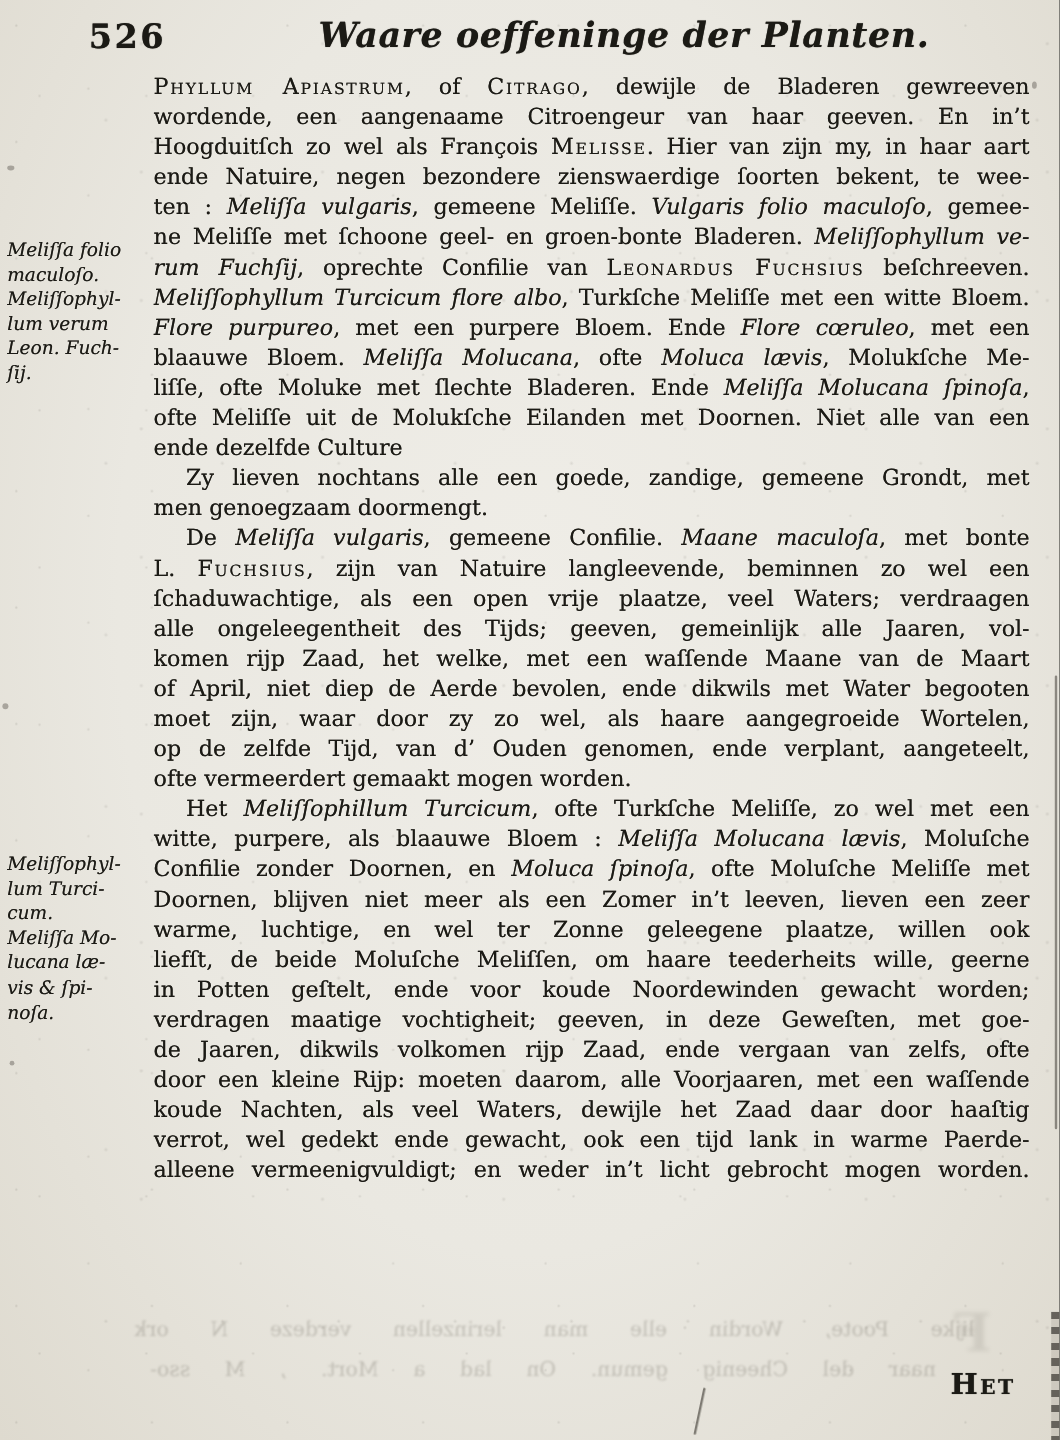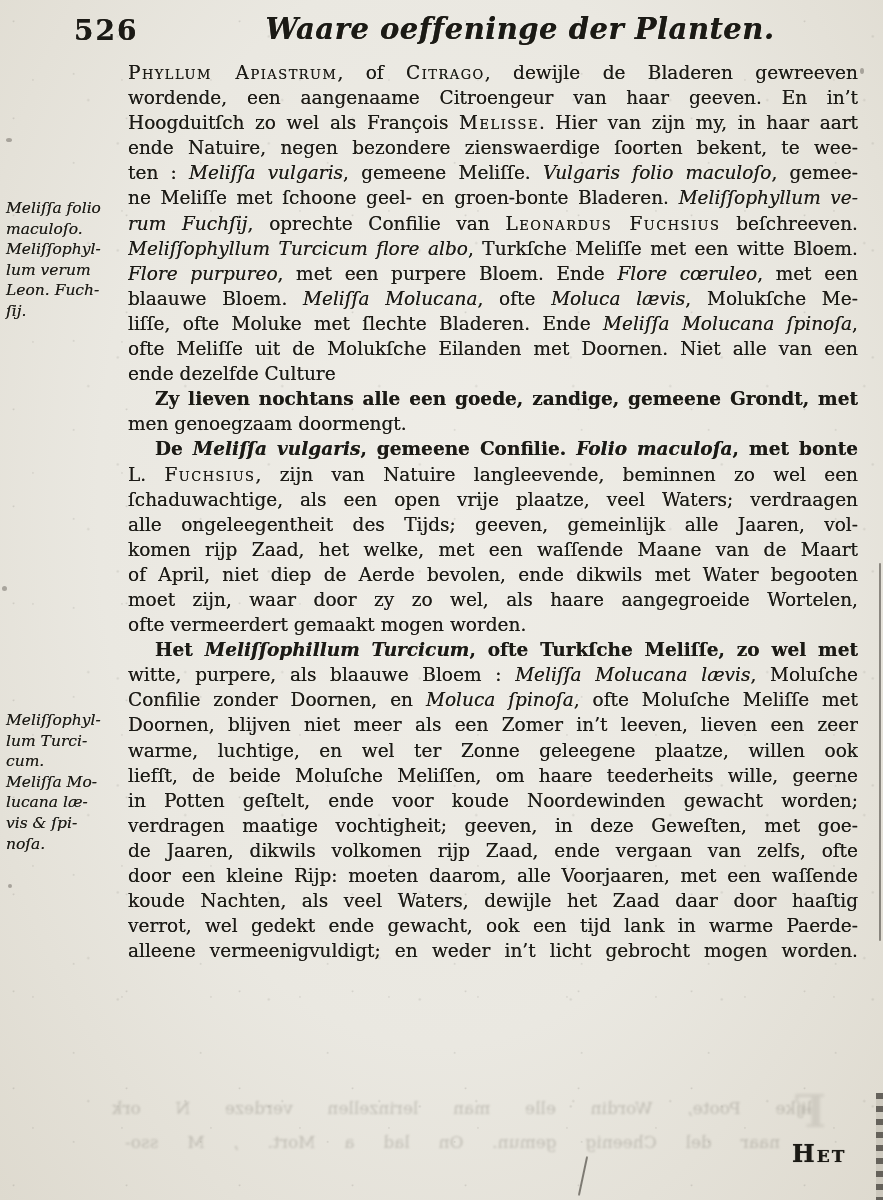--- a/index.html
+++ b/index.html
@@ -17,21 +17,21 @@
   }
   .page-number{position:absolute;top:14px;left:74px;font-size:28px;font-weight:bold;letter-spacing:2px;text-shadow:0 0 .6px rgba(20,18,12,.8);}
   .running-title{position:absolute;top:12px;left:150px;width:740px;text-align:center;font-style:italic;font-weight:bold;font-size:29px;letter-spacing:.5px;text-shadow:0 0 .6px rgba(20,18,12,.75);}
   .body-text{position:absolute;left:128px;top:60px;width:730px;font-size:18.5px;}
   .line{
     line-height:25.1px;height:25.1px;overflow:hidden;
     text-align:justify;text-align-last:justify;
     text-shadow:0 0 .5px rgba(22,20,14,.72);
   }
   .line.lastline{text-align-last:left;}
-  .line.indent{text-indent:27px;font-weight:bold;}
+  .line.indent{text-indent:27px;}
   .seg-i{font-style:italic;}
   .seg-sc{font-variant:small-caps;letter-spacing:1.5px;}
   .margin-note{
     position:absolute;left:6px;width:118px;font-style:italic;font-size:15.5px;
     line-height:20.6px;text-shadow:0 0 .5px rgba(22,20,14,.65);
   }
   .catchword{
     position:absolute;top:1139px;left:792px;font-variant:small-caps;font-weight:bold;
     font-size:24px;letter-spacing:2px;text-shadow:0 0 .7px rgba(20,18,12,.85);
   }
@@ -89,27 +89,28 @@
       <div class="line"><span class="seg-r">ne Meliſſe met ſchoone geel- en groen-bonte Bladeren. </span><span class="seg-i">Meliſſophyllum ve-</span></div>
       <div class="line"><span class="seg-i">rum Fuchſij</span><span class="seg-r">, oprechte Confilie van </span><span class="seg-sc">Leonardus Fuchsius</span><span class="seg-r"> beſchreeven.</span></div>
       <div class="line"><span class="seg-i">Meliſſophyllum Turcicum flore albo</span><span class="seg-r">, Turkſche Meliſſe met een witte Bloem.</span></div>
       <div class="line"><span class="seg-i">Flore purpureo</span><span class="seg-r">, met een purpere Bloem. Ende </span><span class="seg-i">Flore cœruleo</span><span class="seg-r">, met een</span></div>
       <div class="line"><span class="seg-r">blaauwe Bloem. </span><span class="seg-i">Meliſſa Molucana</span><span class="seg-r">, ofte </span><span class="seg-i">Moluca lævis</span><span class="seg-r">, Molukſche Me-</span></div>
       <div class="line"><span class="seg-r">liſſe, ofte Moluke met ſlechte Bladeren. Ende </span><span class="seg-i">Meliſſa Molucana ſpinoſa</span><span class="seg-r">,</span></div>
       <div class="line"><span class="seg-r">ofte Meliſſe uit de Molukſche Eilanden met Doornen. Niet alle van een</span></div>
       <div class="line lastline"><span class="seg-r">ende dezelfde Culture</span></div>
       <div class="line indent"><span class="seg-r">Zy lieven nochtans alle een goede, zandige, gemeene Grondt, met</span></div>
       <div class="line lastline"><span class="seg-r">men genoegzaam doormengt.</span></div>
-      <div class="line indent"><span class="seg-r">De </span><span class="seg-i">Meliſſa vulgaris</span><span class="seg-r">, gemeene Confilie. </span><span class="seg-i">Folio maculoſa</span><span class="seg-r">, met bonte</span></div>
+      <div class="line indent"><span class="seg-r">De </span><span class="seg-i">Meliſſa vulgaris</span><span class="seg-r">, gemeene Confilie. </span><span class="seg-i">Maane maculoſa</span><span class="seg-r">, met bonte</span></div>
       <div class="line"><span class="seg-r">L. </span><span class="seg-sc">Fuchsius</span><span class="seg-r">, zijn van Natuire langleevende, beminnen zo wel een</span></div>
       <div class="line"><span class="seg-r">ſchaduwachtige, als een open vrije plaatze, veel Waters; verdraagen</span></div>
       <div class="line"><span class="seg-r">alle ongeleegentheit des Tijds; geeven, gemeinlijk alle Jaaren, vol-</span></div>
       <div class="line"><span class="seg-r">komen rijp Zaad, het welke, met een waſſende Maane van de Maart</span></div>
       <div class="line"><span class="seg-r">of April, niet diep de Aerde bevolen, ende dikwils met Water begooten</span></div>
       <div class="line"><span class="seg-r">moet zijn, waar door zy zo wel, als haare aangegroeide Wortelen,</span></div>
+      <div class="line"><span class="seg-r">op de zelfde Tijd, van d’ Ouden genomen, ende verplant, aangeteelt,</span></div>
       <div class="line lastline"><span class="seg-r">ofte vermeerdert gemaakt mogen worden.</span></div>
       <div class="line indent"><span class="seg-r">Het </span><span class="seg-i">Meliſſophillum Turcicum</span><span class="seg-r">, ofte Turkſche Meliſſe, zo wel met een</span></div>
       <div class="line"><span class="seg-r">witte, purpere, als blaauwe Bloem : </span><span class="seg-i">Meliſſa Molucana lævis</span><span class="seg-r">, Moluſche</span></div>
       <div class="line"><span class="seg-r">Confilie zonder Doornen, en </span><span class="seg-i">Moluca ſpinoſa</span><span class="seg-r">, ofte Moluſche Meliſſe met</span></div>
       <div class="line"><span class="seg-r">Doornen, blijven niet meer als een Zomer in’t leeven, lieven een zeer</span></div>
       <div class="line"><span class="seg-r">warme, luchtige, en wel ter Zonne geleegene plaatze, willen ook</span></div>
       <div class="line"><span class="seg-r">liefſt, de beide Moluſche Meliſſen, om haare teederheits wille, geerne</span></div>
       <div class="line"><span class="seg-r">in Potten geſtelt, ende voor koude Noordewinden gewacht worden;</span></div>
       <div class="line"><span class="seg-r">verdragen maatige vochtigheit; geeven, in deze Geweſten, met goe-</span></div>
       <div class="line"><span class="seg-r">de Jaaren, dikwils volkomen rijp Zaad, ende vergaan van zelfs, ofte</span></div>

